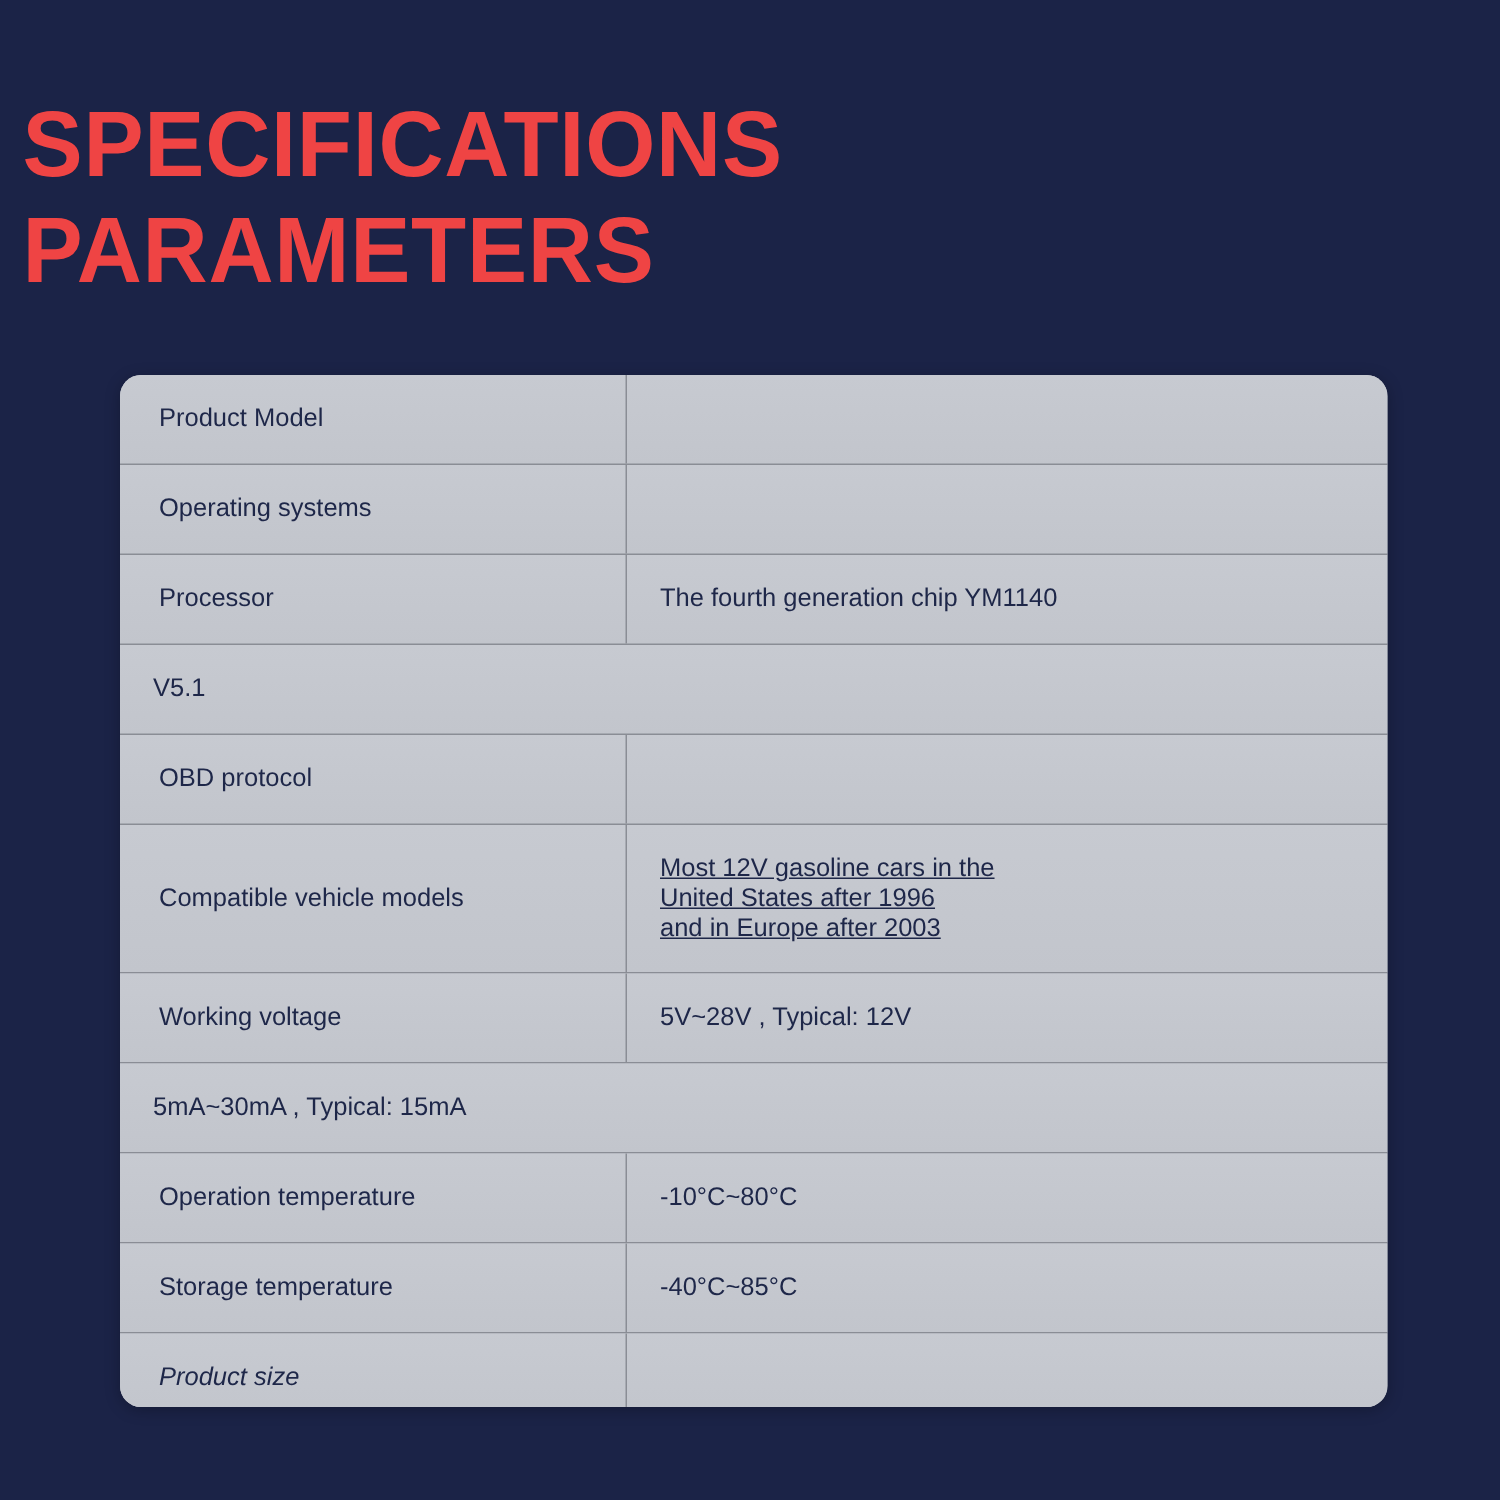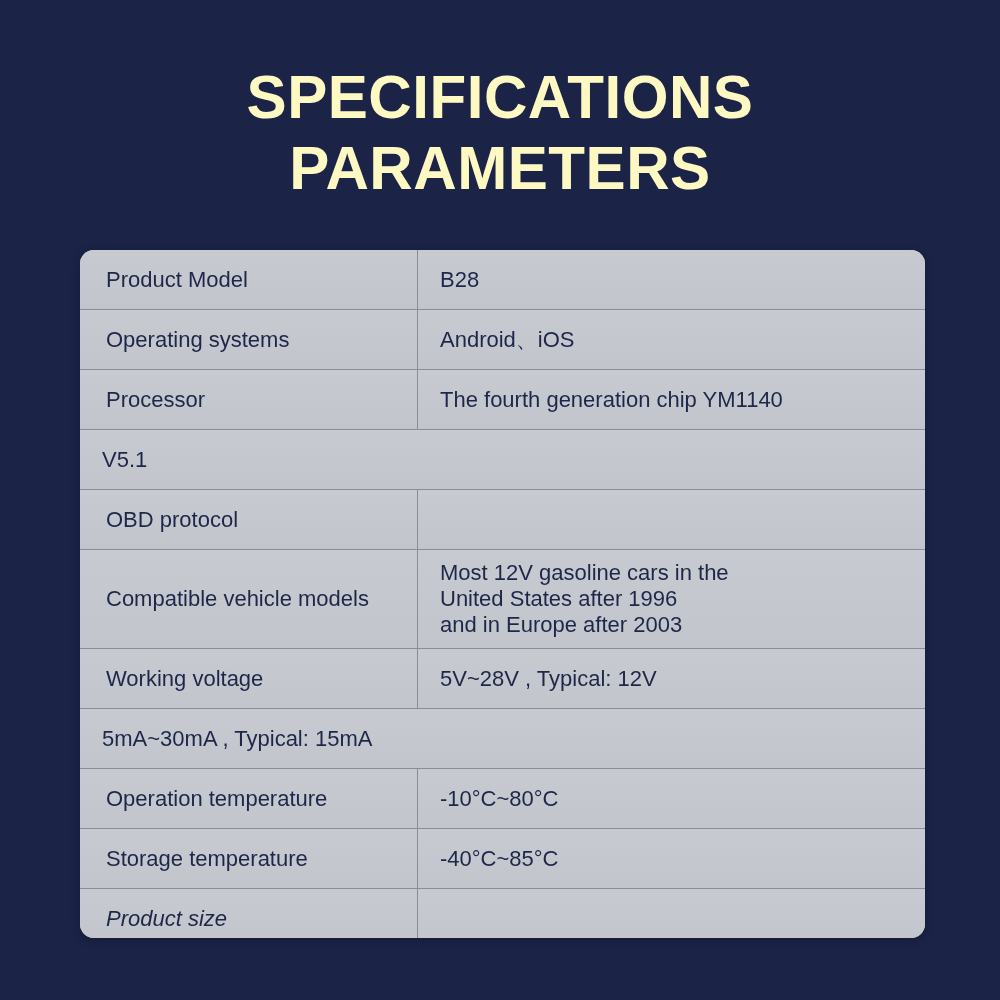--- a/index.html
+++ b/index.html
@@ -19,22 +19,22 @@
     width: 1000px;
     height: 1000px;
   }
 
   
   .title-block {
     position: absolute;
     top: 62px;
     left: 0;
     width: 1000px;
-    text-align: center;
-    color: #fef9c3;
+    text-align: left;
+    color: #ef4444;
   }
   .title-line {
     display: block;
     font-size: 62px;
     font-weight: bold;
     letter-spacing: 0.5px;
     line-height: 1.14;
     white-space: nowrap;
     transform: scaleX(0.97);
   }
@@ -67,21 +67,21 @@
   }
   .spec-row.tall {
     height: 98px;
   }
 
   .spec-label,
   .spec-value {
     display: flex;
     align-items: center;
     color: #1e2749;
-    font-size: 22px;
+    font-size: 17px;
     line-height: 1.18;
     box-sizing: border-box;
   }
 
   .spec-label {
     width: 338px;
     flex: 0 0 338px;
     padding-left: 26px;
     padding-right: 10px;
     border-right: 1.5px solid #8a8d95;
@@ -89,42 +89,41 @@
 
   .spec-value {
     flex: 1 1 auto;
     padding-left: 22px;
     padding-right: 14px;
   }
 
   .multiline {
     white-space: pre-line;
     line-height: 1.17;
+    text-decoration: underline;
   }
 </style>
 </head>
 <body>
 
 <div class="page">
 
   <div class="title-block">
     <span class="title-line">SPECIFICATIONS</span>
     <span class="title-line">PARAMETERS</span>
   </div>
 
   <div class="spec-table">
 
     <div class="spec-row">
       <div class="spec-label">Product Model</div>
-      <div class="spec-value">B28</div>
     </div>
 
     <div class="spec-row">
       <div class="spec-label">Operating systems</div>
-      <div class="spec-value">Android、iOS</div>
     </div>
 
     <div class="spec-row">
       <div class="spec-label">Processor</div>
       <div class="spec-value">The fourth generation chip YM1140</div>
     </div>
 
     <div class="spec-row">
       <div class="spec-value">V5.1</div>
     </div>

